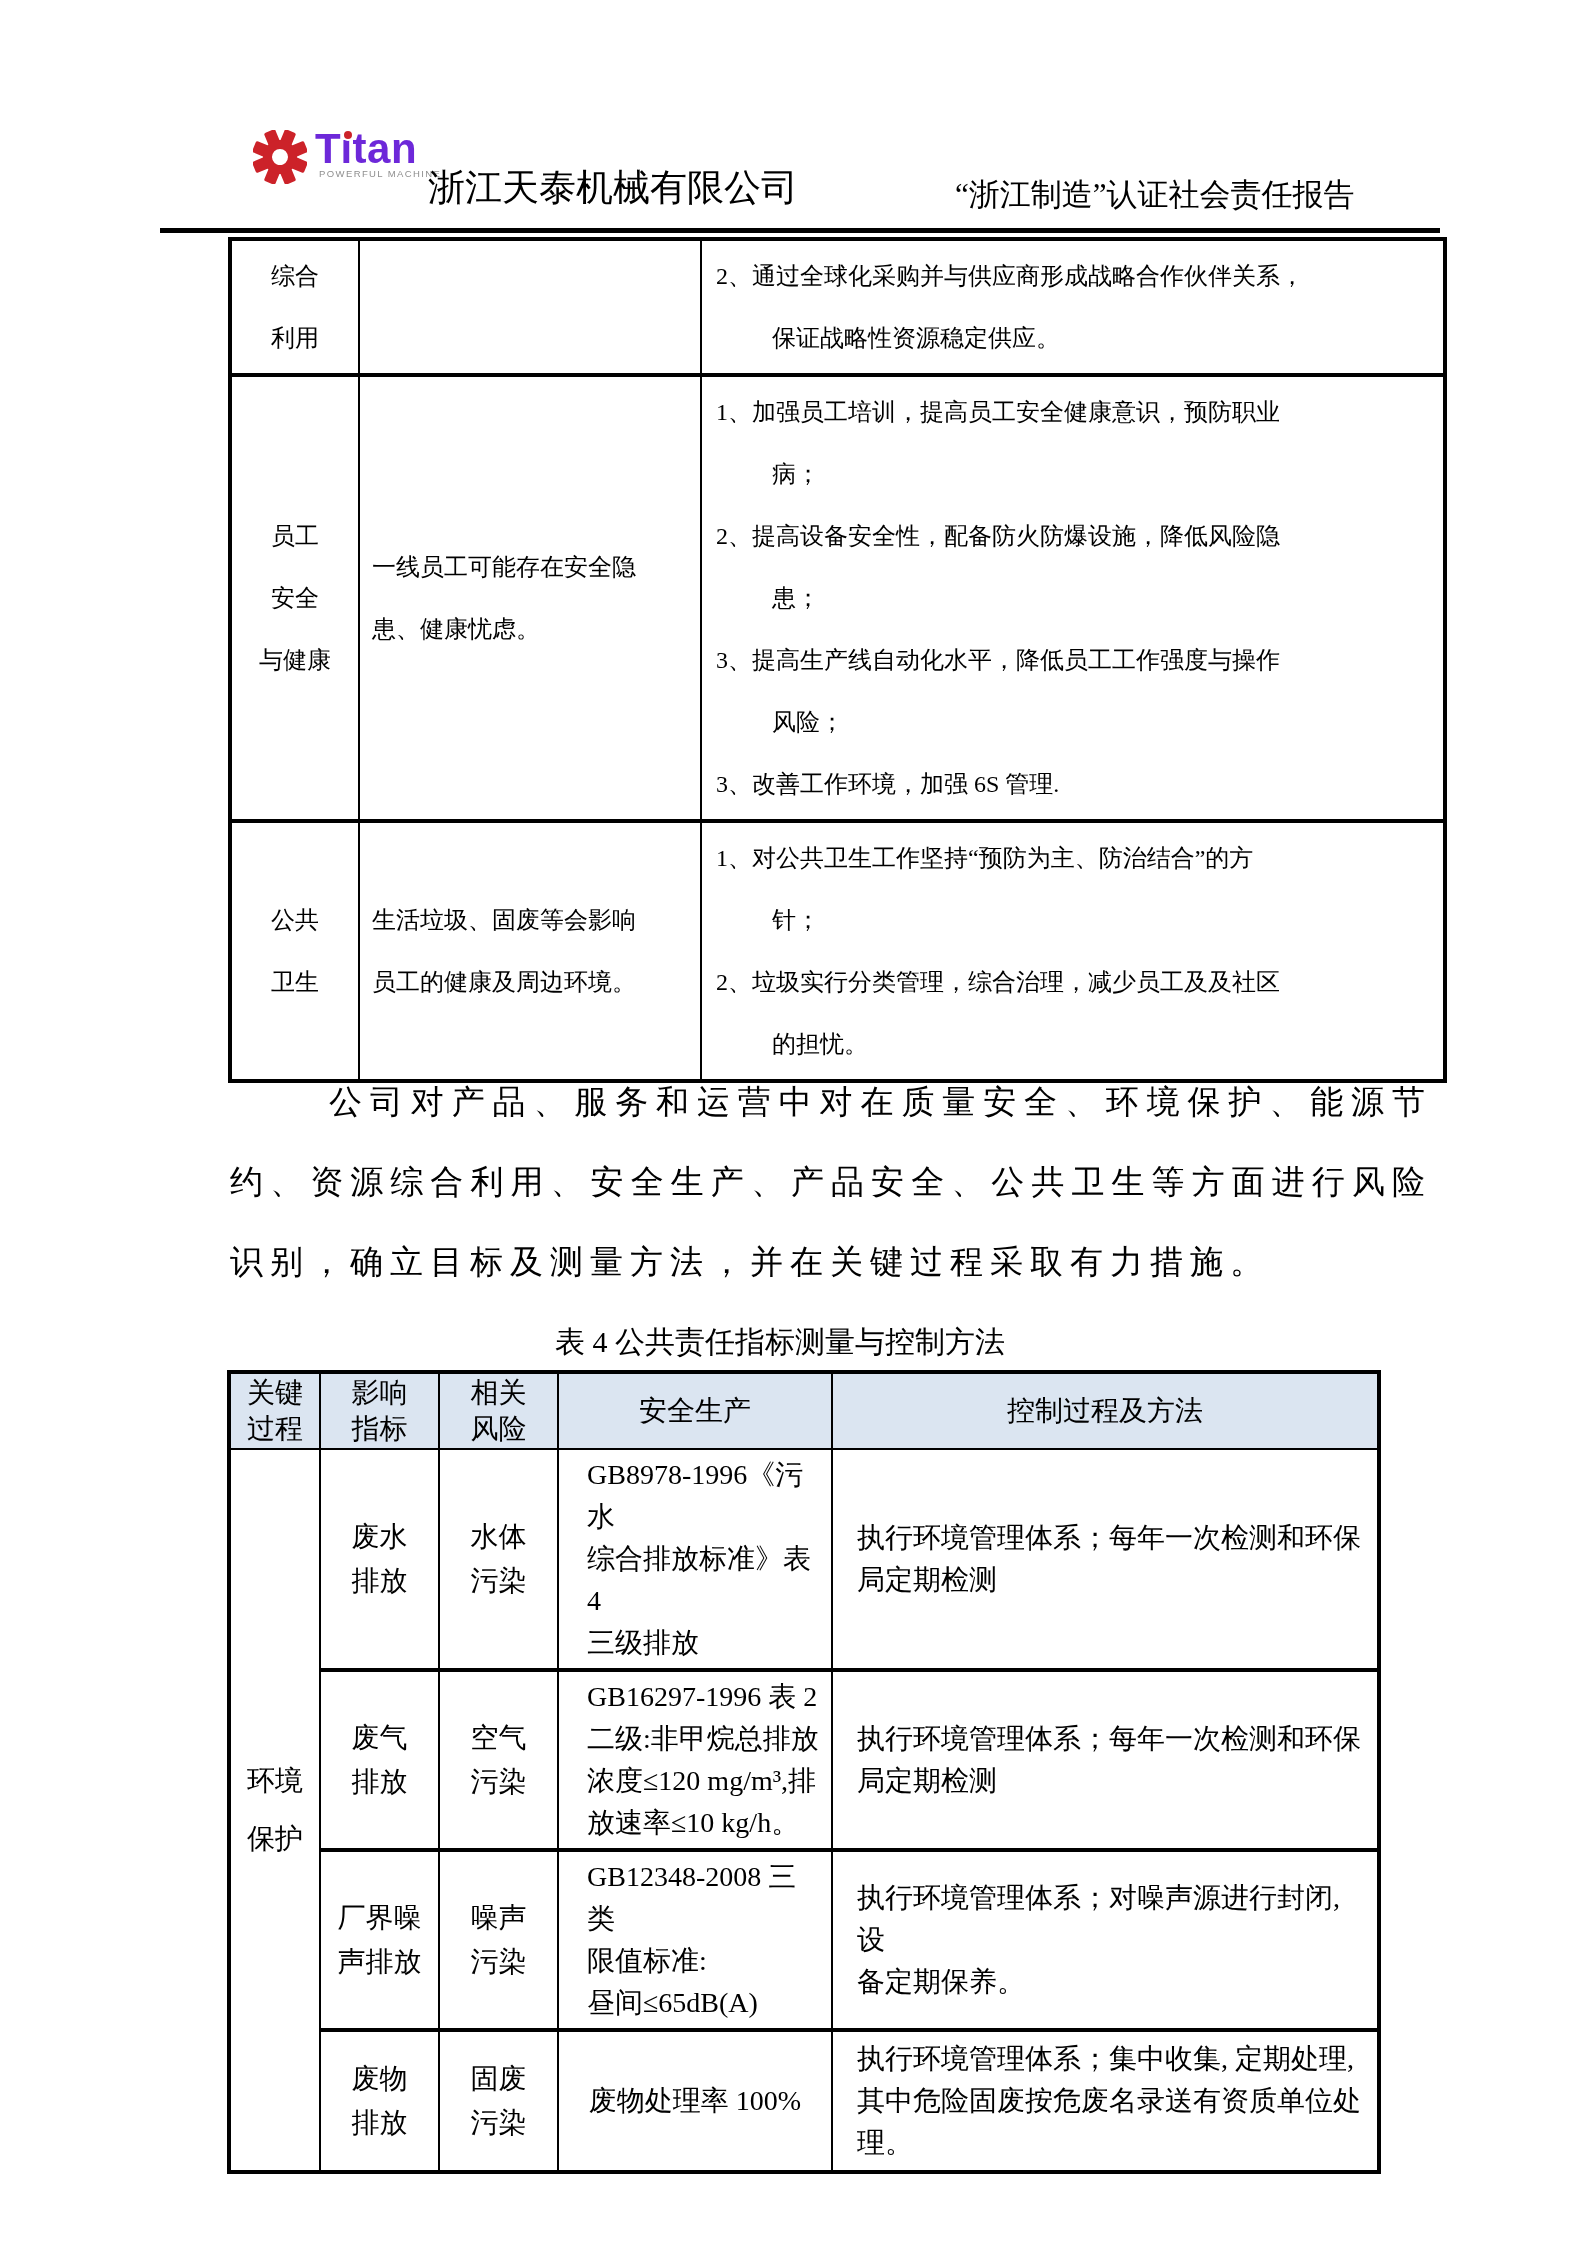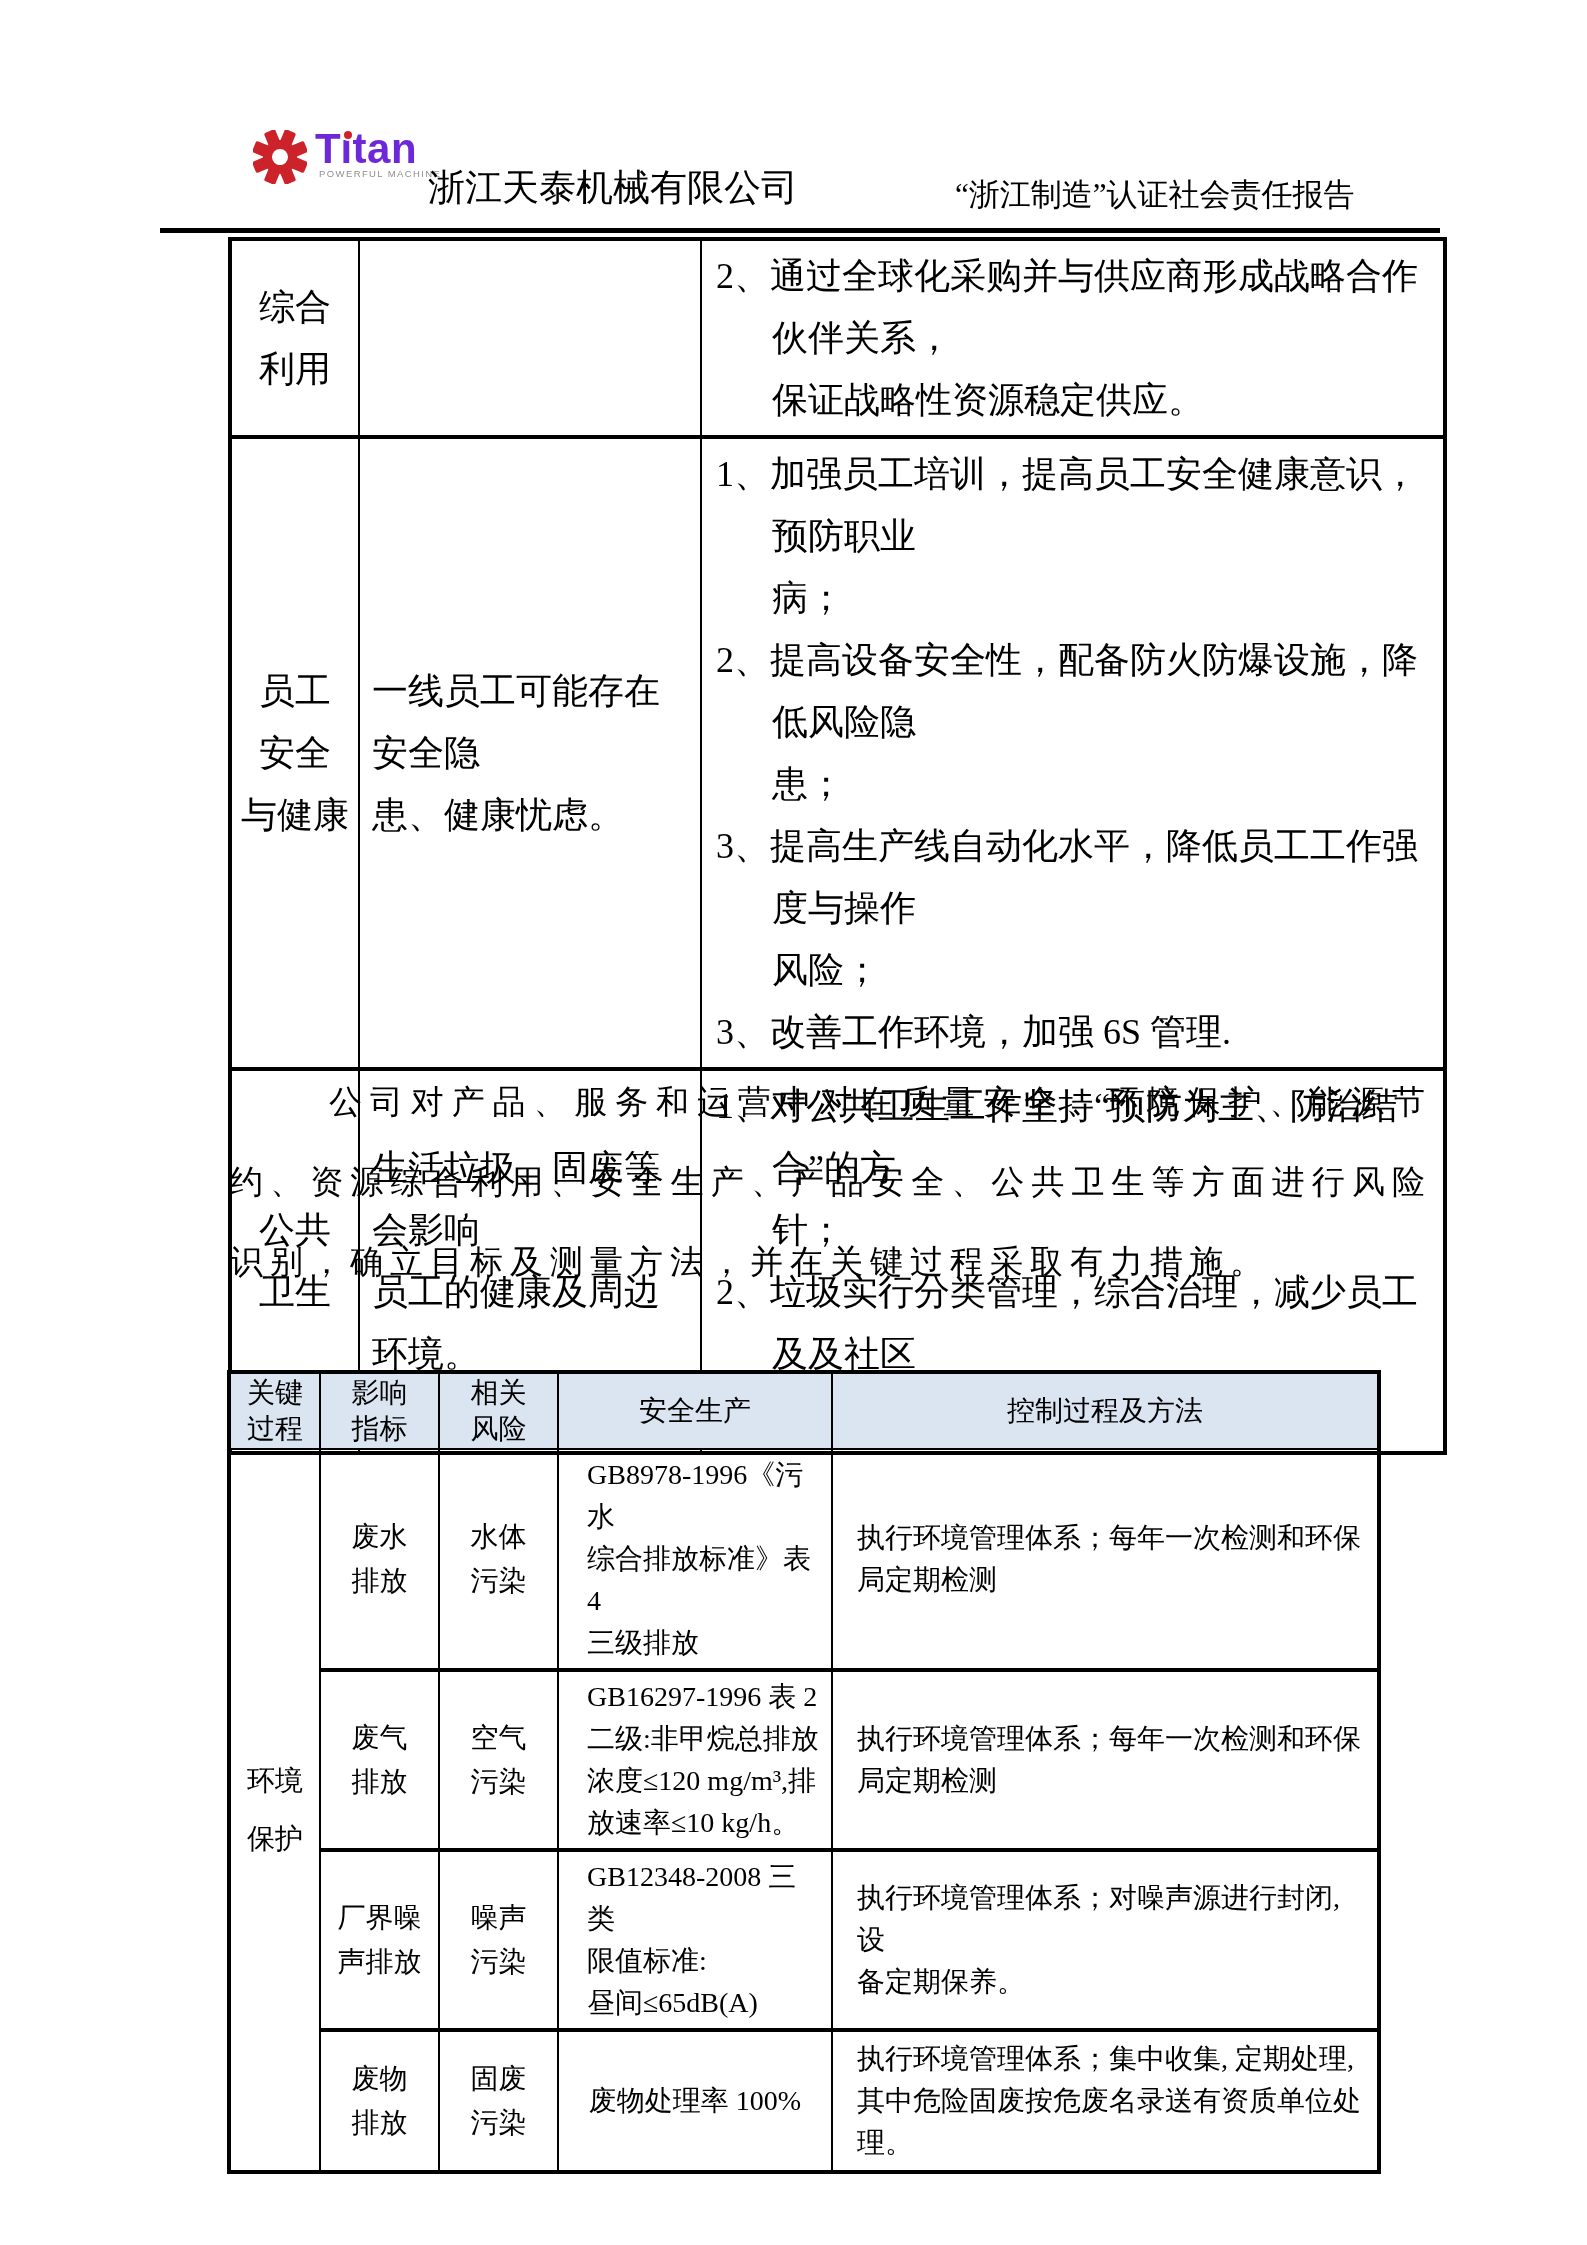--- a/index.html
+++ b/index.html
@@ -25,21 +25,21 @@
   .header-rule { position:absolute; left:160px; top:228px; width:1280px; height:5px; background:#000; }
 
   
   table { border-collapse:collapse; table-layout:fixed; }
   td, th { border:2px solid #000; vertical-align:middle; font-weight:normal; }
   #t1, #t2 { border:4px solid #000; }
   #t1 tbody tr + tr td, #t2 tbody tr + tr td { border-top-width:4px; }
   .ml { white-space:pre-line; }
 
   
-  #t1 { position:absolute; left:228px; top:237px; width:1215px; font-size:36px; }
+  #t1 { position:absolute; left:228px; top:237px; width:1215px; font-size:24px; }
   #t1 .aspect { text-align:center; line-height:62px; }
   #t1 .risk { padding:0 12px; line-height:62px; }
   #t1 .measures { padding:4px 12px 4px 14px; line-height:62px; }
   #t1 .li { padding-left:56px; text-indent:-56px; white-space:pre-line; }
 
   
   .body-par { position:absolute; left:230px; top:1062px; width:1202px;
               font-size:33px; line-height:80px; letter-spacing:7px;
               text-align:justify; text-indent:99px; }
 
@@ -126,20 +126,21 @@
 针；</div>
           <div class="li">2、垃圾实行分类管理，综合治理，减少员工及及社区
 的担忧。</div>
         </td>
       </tr>
     </tbody>
   </table>
 
   <div class="body-par">公司对产品、服务和运营中对在质量安全、环境保护、能源节约、资源综合利用、安全生产、产品安全、公共卫生等方面进行风险识别，确立目标及测量方法，并在关键过程采取有力措施。</div>
 
+  <div class="t4-caption">表 4 公共责任指标测量与控制方法</div>
 
   <table id="t2">
     <colgroup>
       <col style="width:91px">
         <col style="width:119px">
         <col style="width:119px">
       <col style="width:274px">
         <col style="width:547px">
     </colgroup>
     <thead>

